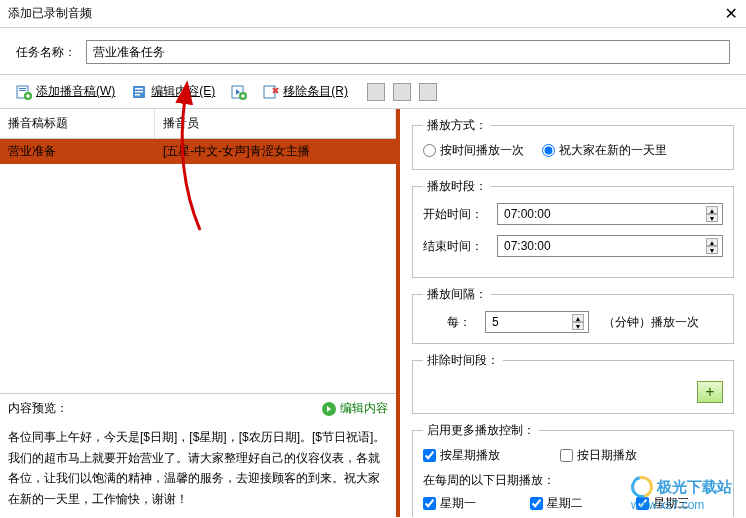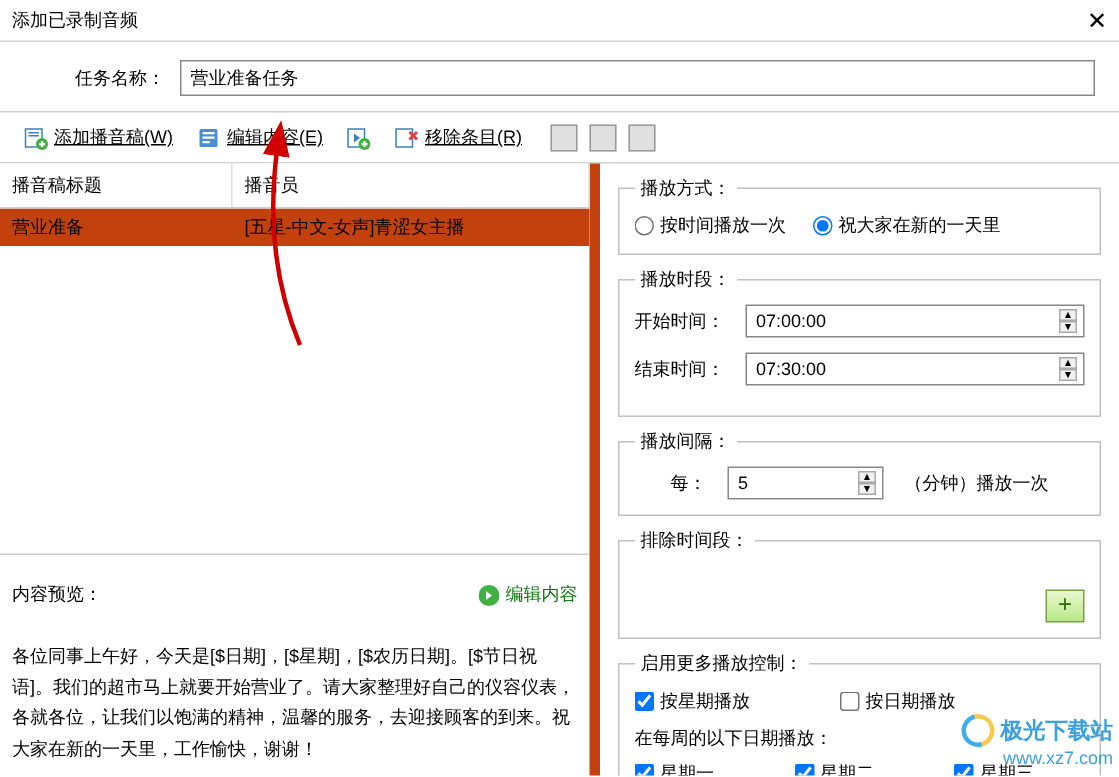--- a/index.html
+++ b/index.html
@@ -1,60 +1,60 @@
 <!DOCTYPE html>
 <html><head>
 <meta charset="utf-8">
 <style>
 * { box-sizing: border-box; margin: 0; padding: 0; font-family: "Microsoft YaHei", sans-serif; font-size: 12px; }
 body { background: #fff; width: 746px; height: 518px; overflow: hidden; position: relative; }
 .titlebar { height: 28px; border-bottom: 1px solid #d0d0d0; display: flex; align-items: center; justify-content: space-between; padding: 0 8px; }
 .titlebar .title { font-size: 12px; }
 .titlebar .close { font-size: 16px; cursor: pointer; }
-.name-row { display: flex; align-items: center; padding: 12px 16px 10px; gap: 10px; margin-left: 34px; }
+.name-row { display: flex; align-items: center; padding: 12px 16px 10px; gap: 10px; }
 .name-input { flex: 1; height: 24px; border: 1px solid #888; padding: 0 6px; }
 .toolbar { display: flex; align-items: center; gap: 0; border-top: 1px solid #d0d0d0; border-bottom: 1px solid #d0d0d0; padding: 4px 8px; text-decoration: underline; }
 .tbtn { display: flex; align-items: center; gap: 4px; padding: 4px 8px; cursor: pointer; }
 .ticon { width: 16px; height: 16px; }
 .tsep { width: 3px; }
 .small-icons { display: flex; gap: 8px; margin-left: 8px; }
 .si { width: 18px; height: 18px; background: #e0e0e0; border: 1px solid #999; }
 .main { display: flex; height: calc(518px - 28px - 48px - 34px); }
-.left-panel { width: 400px; border-right: 7px solid #c2410c; display: flex; flex-direction: column; }
+.left-panel { width: 400px; border-right: 4px solid #c2410c; display: flex; flex-direction: column; }
 .right-panel { flex: 1; padding: 8px 12px; overflow: hidden; }
 .listhead { display: flex; background: #fff; border-bottom: 1px solid #ccc; }
 .listhead div { padding: 6px 8px; border-right: 1px solid #e0e0e0; }
 .col1 { width: 155px; }
 .col2 { flex: 1; }
 .listrow { display: flex; background: #c2410c; }
 .listrow div { padding: 4px 8px; }
 .listbody { flex: 1; overflow: auto; }
 .preview-section { margin-top: 4px; }
-.preview-head { display: flex; justify-content: space-between; align-items: center; padding: 18px 8px; border-top: 1px solid #ccc; gap: 48px; }
+.preview-head { display: flex; justify-content: space-between; align-items: center; padding: 6px 8px; border-top: 1px solid #ccc; gap: 48px; }
 .preview-head a { color: #0a7a0a; text-decoration: none; display: flex; align-items: center; gap: 4px; }
 .preview-text { padding: 4px 8px 8px; line-height: 1.7; }
 fieldset { border: 1px solid #c0c0c0; margin-bottom: 8px; padding: 8px 10px 10px; }
 legend { padding: 0 4px; }
 .radio-row { display: flex; gap: 18px; align-items: center; }
 .radio-row label { display: flex; align-items: center; gap: 4px; }
 .time-row { display: flex; align-items: center; gap: 14px; margin-bottom: 10px; }
 .time-input { flex: 1; height: 22px; border: 1px solid #888; display: flex; align-items: center; justify-content: space-between; padding: 0 4px 0 6px; }
 .spin { display: flex; flex-direction: column; }
 .spin div { width: 12px; height: 8px; font-size: 7px; line-height: 8px; text-align: center; background: #f0f0f0; border: 1px solid #aaa; cursor: pointer; }
 .interval-row { display: flex; align-items: center; gap: 14px; }
 .num-input { width: 104px; height: 22px; border: 1px solid #888; display: flex; align-items: center; justify-content: space-between; padding: 0 4px 0 6px; }
-.exclude-sec legend { margin-bottom: 16px; }
+.exclude-sec legend { margin-bottom: 4px; }
 .plus-btn { width: 26px; height: 22px; background: linear-gradient(#e8f8d0,#b8e888); border: 1px solid #7aa040; display: flex; align-items: center; justify-content: center; font-size: 16px; color: #2a6a00; float: right; cursor: pointer; }
 .more-sec label { display: flex; align-items: center; gap: 4px; }
 .cb-row { display: flex; gap: 60px; margin-bottom: 8px; }
 .week-grid { display: grid; grid-template-columns: repeat(3, 1fr); gap: 6px 20px; margin-top: 6px; }
 .chk { width: 13px; height: 13px; }
 .arrow { position: absolute; left: 145px; top: 90px; pointer-events: none; z-index: 50; }
 .arrow svg { overflow: visible; }
-.watermark { position: absolute; right: 4px; bottom: 6px; opacity: 0.85; font-size: 11px; color: #1a90d8; text-align: right; pointer-events: none; }
+.watermark { position: absolute; right: 14px; bottom: 6px; opacity: 0.85; font-size: 11px; color: #1a90d8; text-align: left; pointer-events: none; }
 .watermark .logo { display: flex; align-items: center; gap: 4px; justify-content: center; }
 .watermark .cir { width: 22px; height: 22px; border: 3px solid #1aa0e8; border-radius: 50%; border-top-color: #f8c030; border-right-color: #f8c030; transform: rotate(30deg); }
 input[type=radio], input[type=checkbox] { width: 13px; height: 13px; }
 </style>
 </head>
 <body>
 
 <div class="titlebar">
   <span class="title">添加已录制音频</span>
   <span class="close">✕</span>

